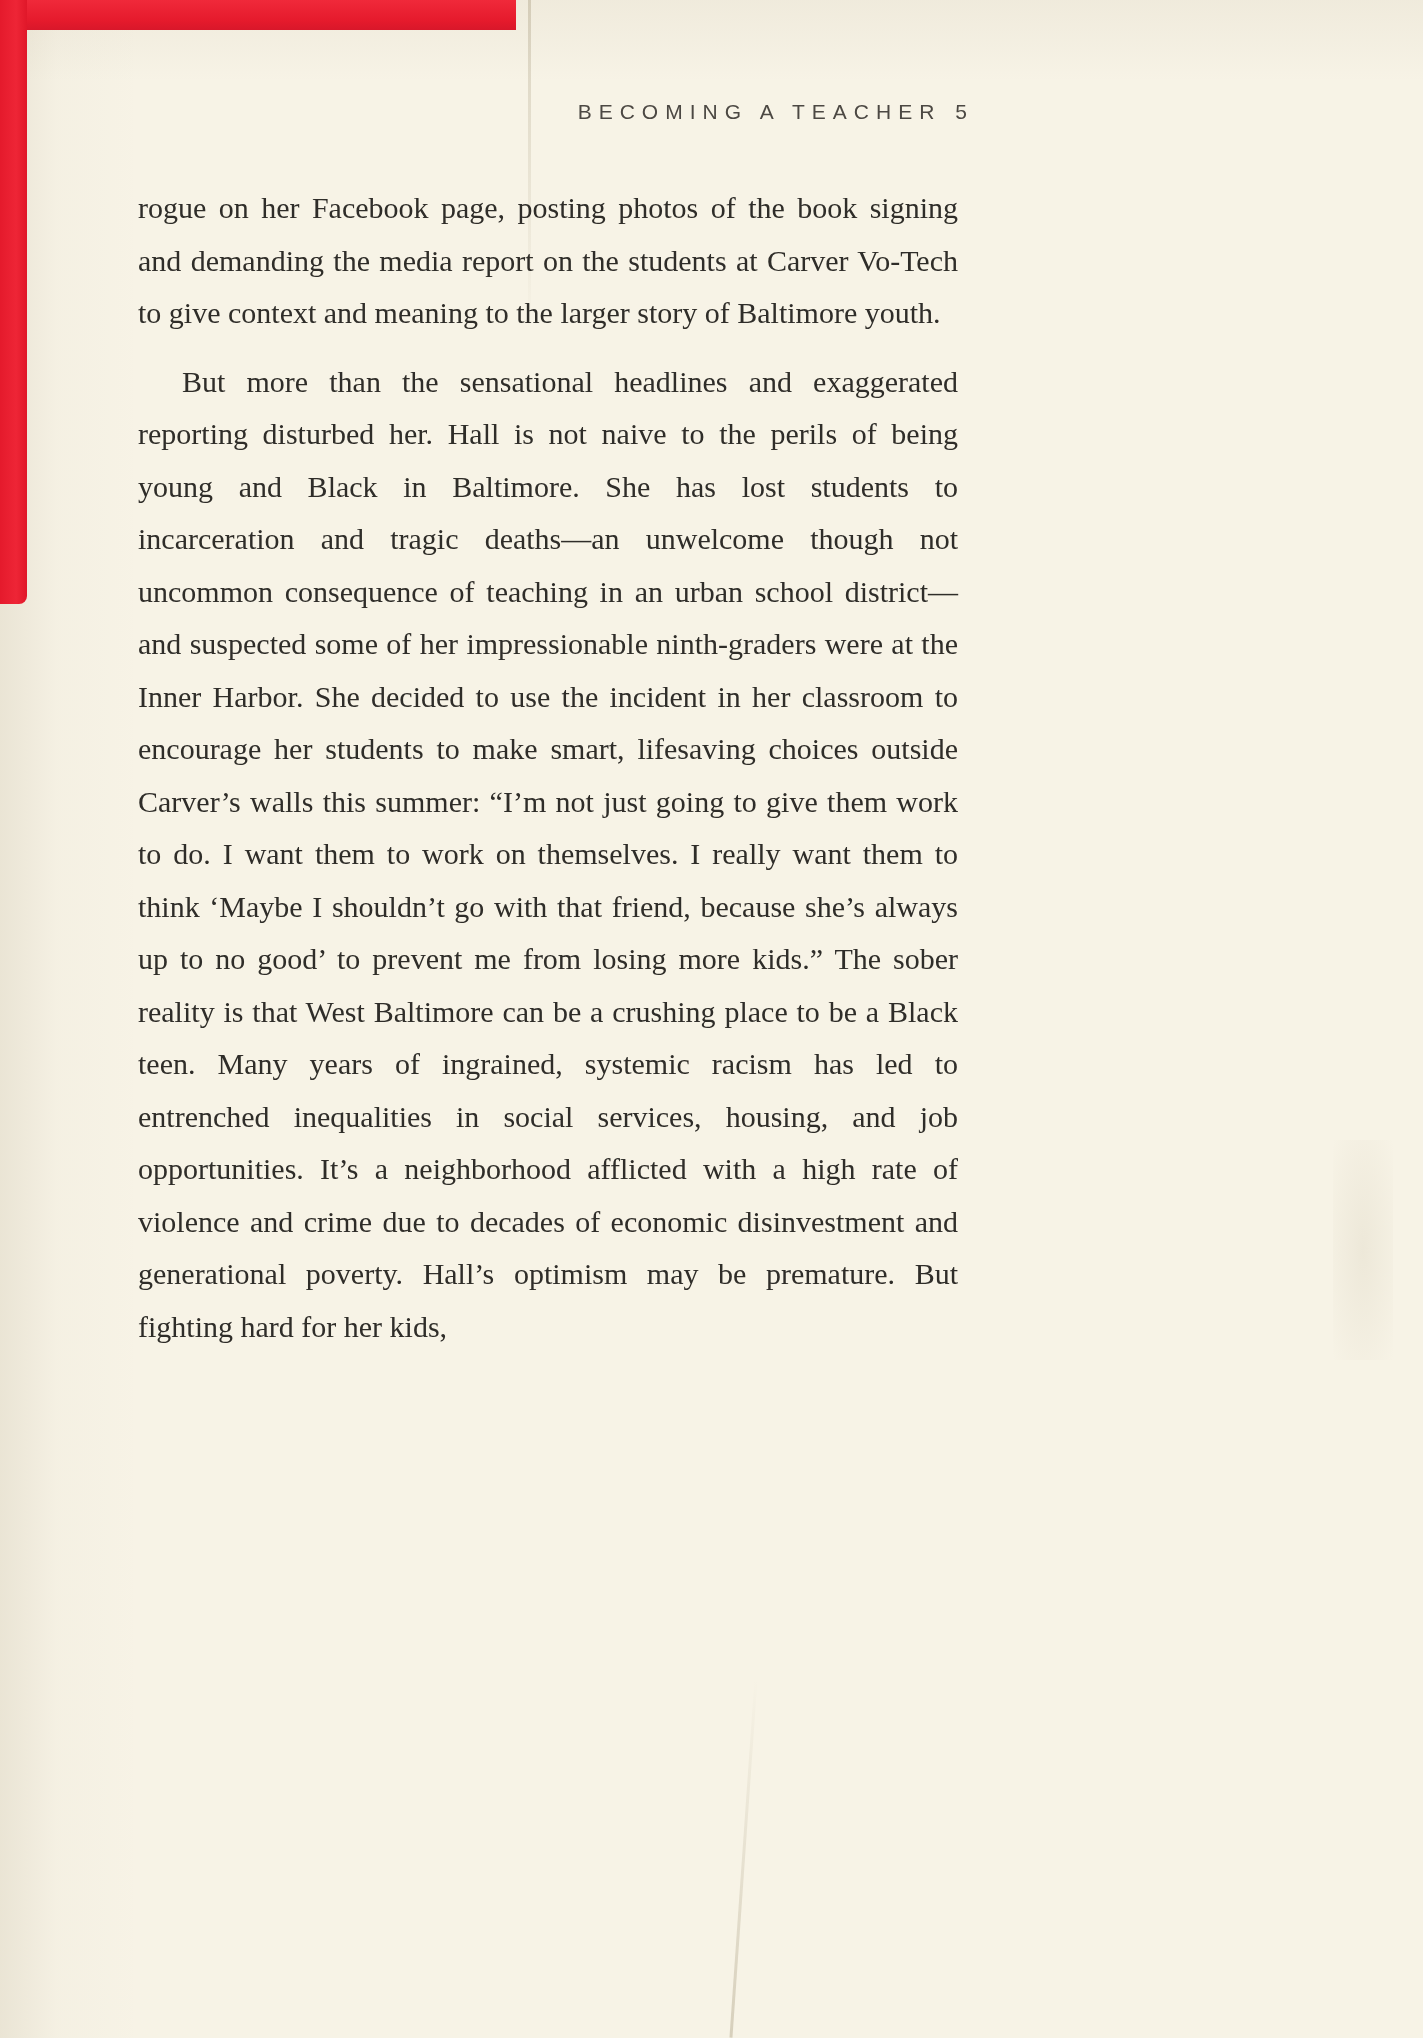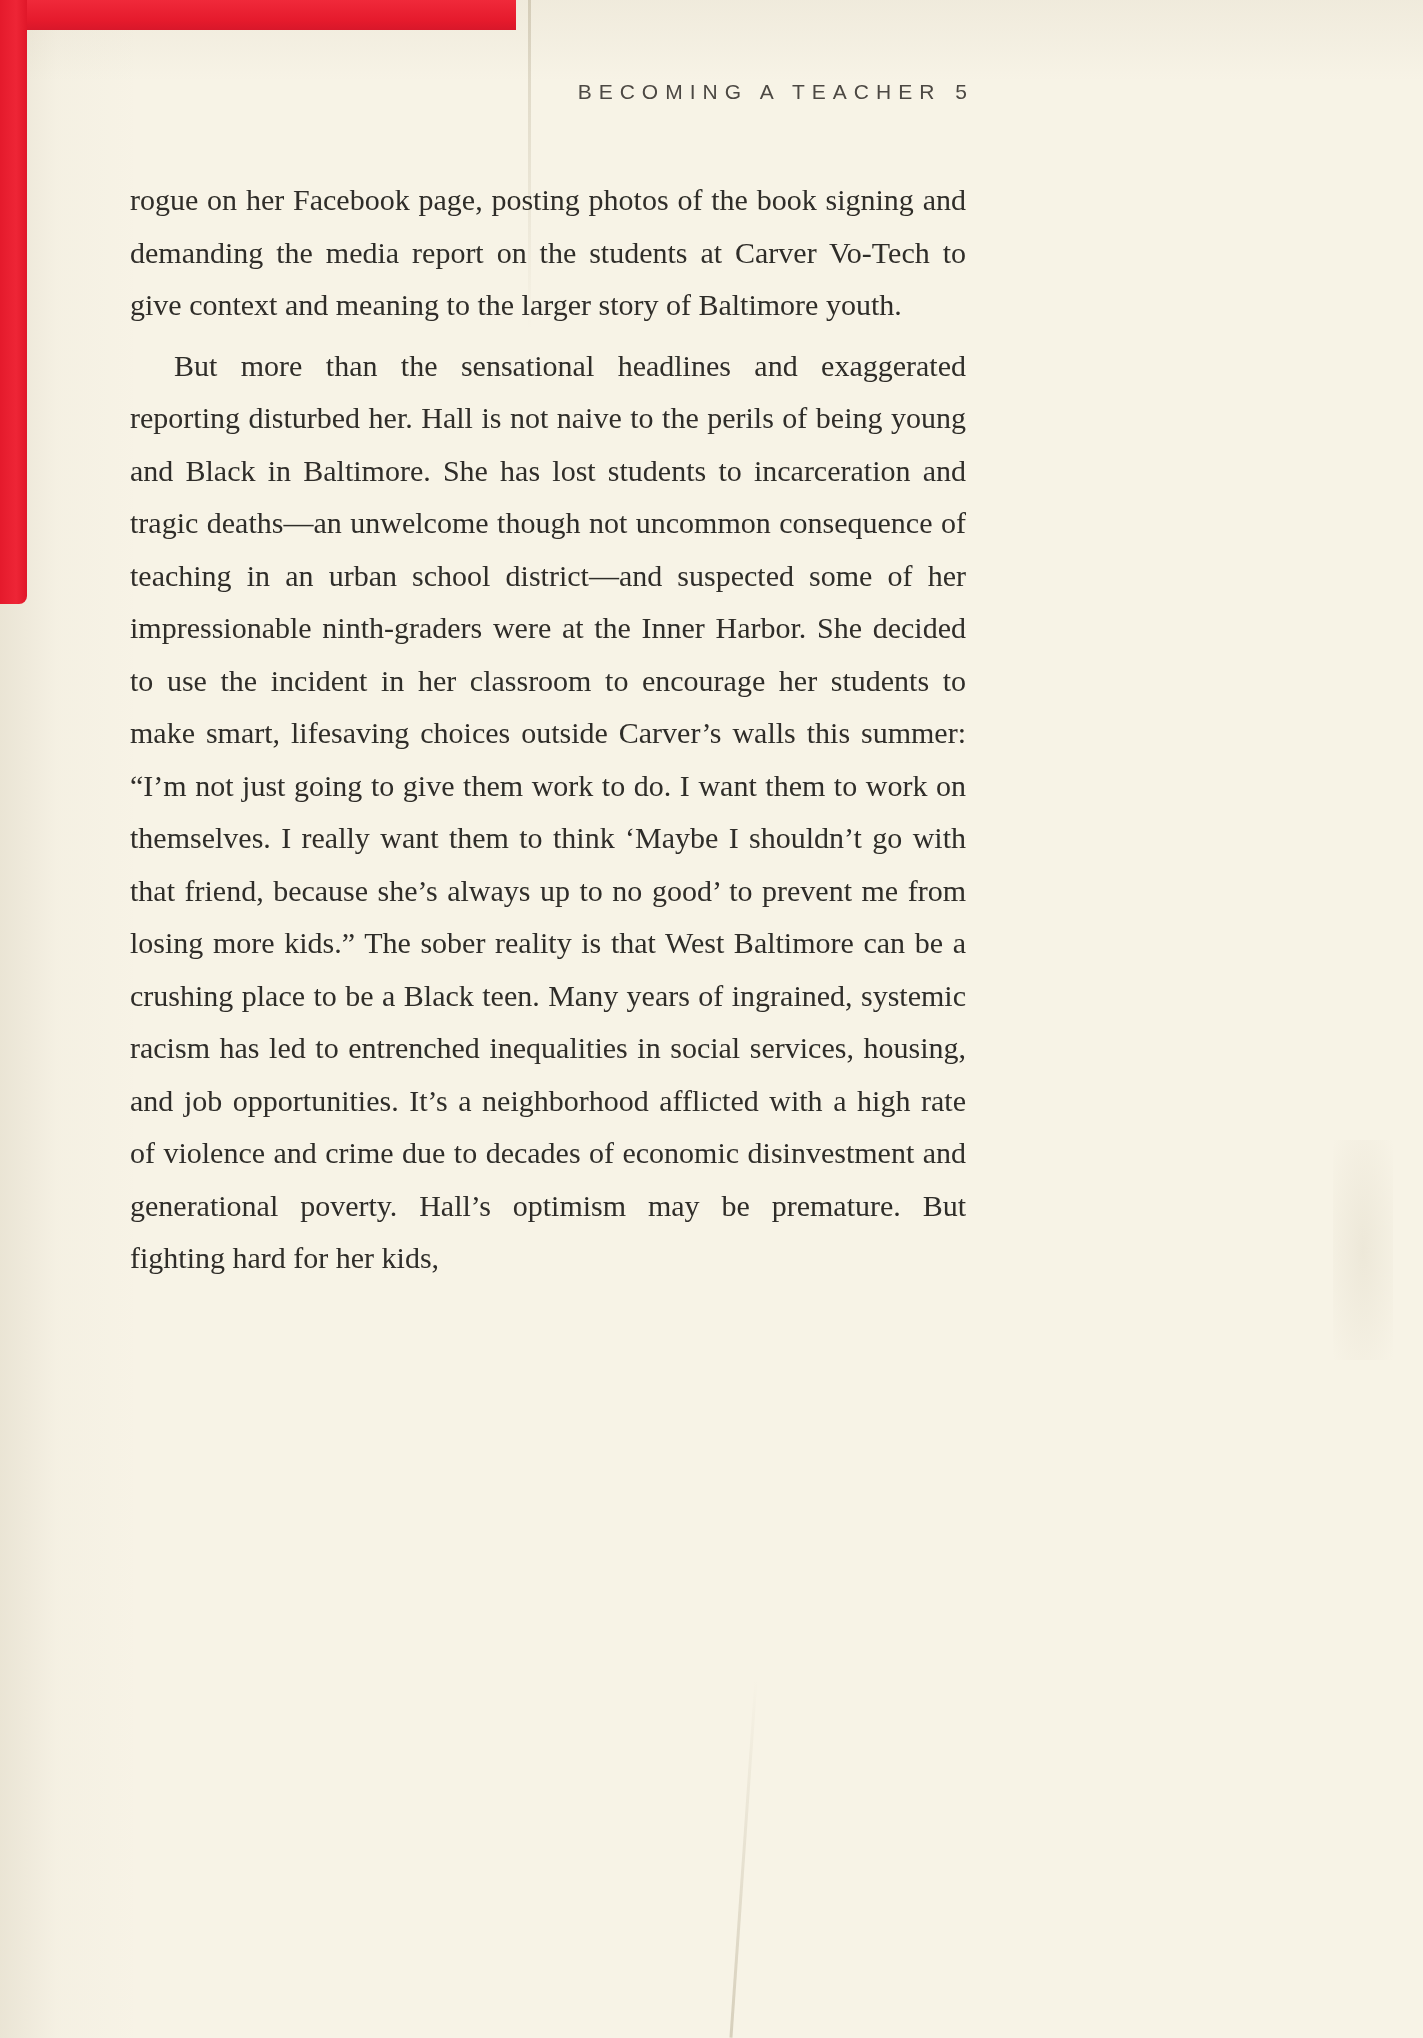--- a/index.html
+++ b/index.html
@@ -47,21 +47,21 @@
     transform: rotate(4deg);
   }
   .smudge {
     position: absolute;
     top: 1140px; right: 30px;
     width: 60px; height: 220px;
     background: radial-gradient(ellipse at center, rgba(150,135,100,0.10), rgba(150,135,100,0));
   }
   .running-head {
     position: absolute;
-    top: 80px;
+    top: 100px;
     left: 122px;
     width: 852px;
     text-align: right;
     font-family: "Liberation Sans", sans-serif;
     font-size: 21px;
     font-weight: 400;
     letter-spacing: 7px;
     color: #4c4843;
     white-space: nowrap;
   }
@@ -73,21 +73,21 @@
     top: 166px;
     left: 122px;
     width: 852px;
     font-size: 30px;
     line-height: 52.5px;
     color: #2f2d29;
     text-align: justify;
     text-justify: inter-word;
   }
   .body-text p {
-    margin: 8px;
+    margin: 16px;
   }
   .body-text p.indent {
     text-indent: 44px;
   }
 </style>
 </head>
 <body>
 
 <div class="page">
 

